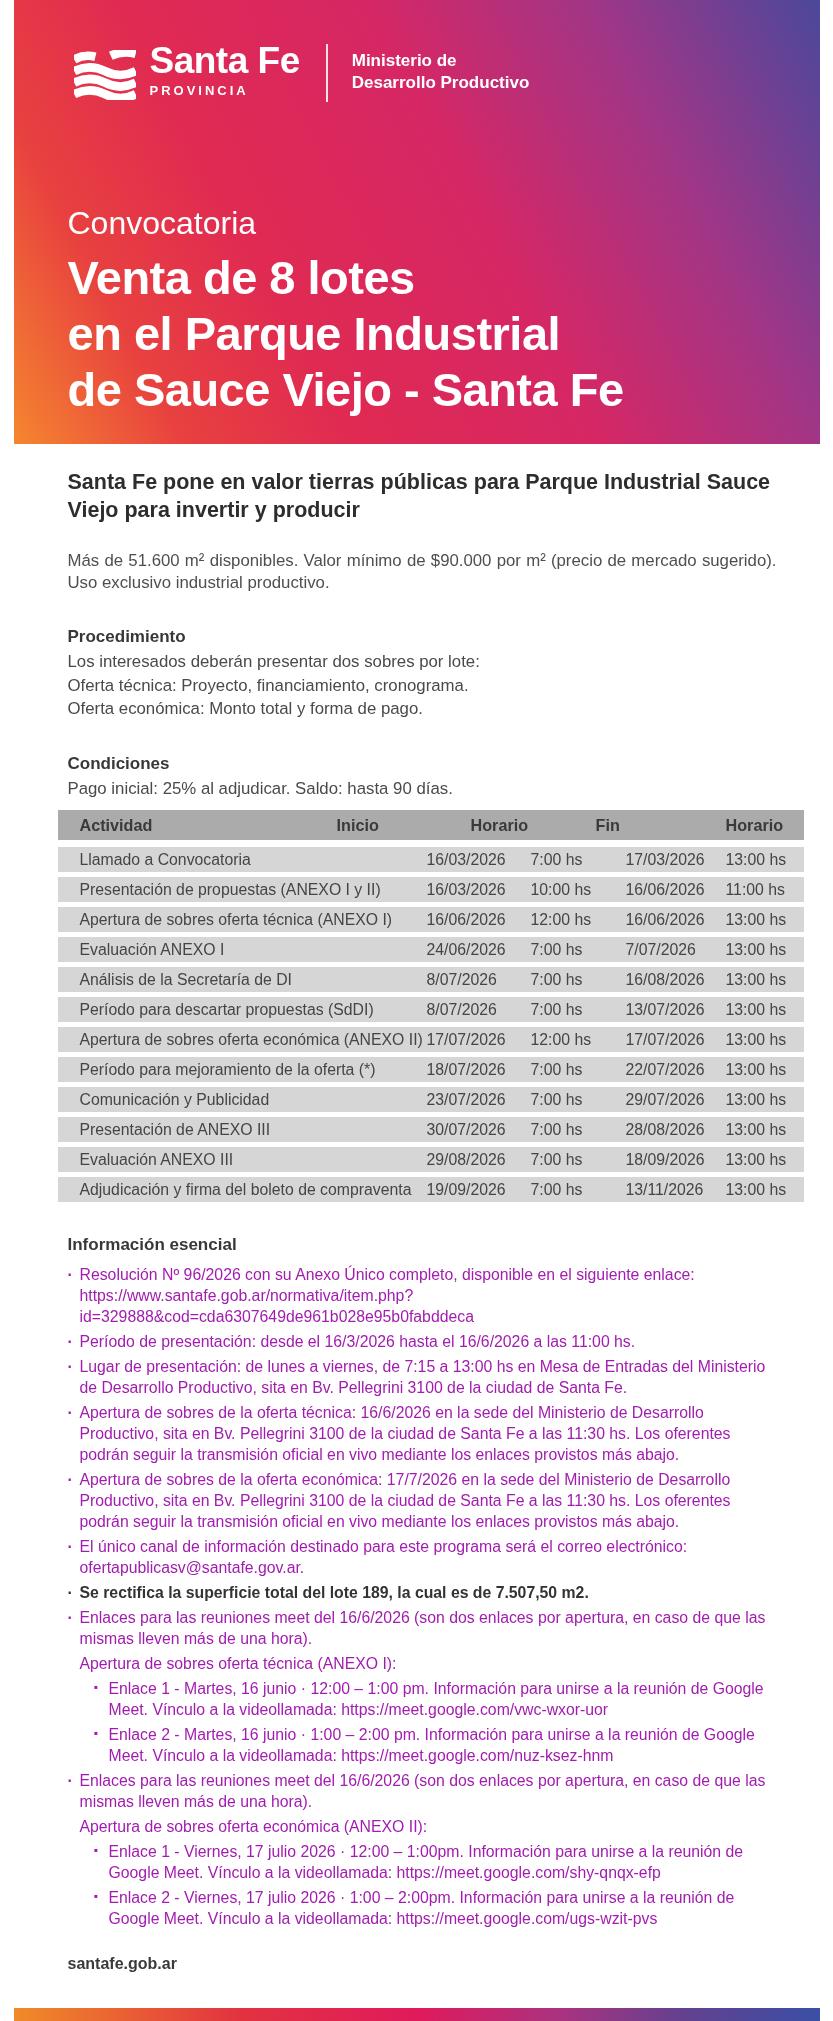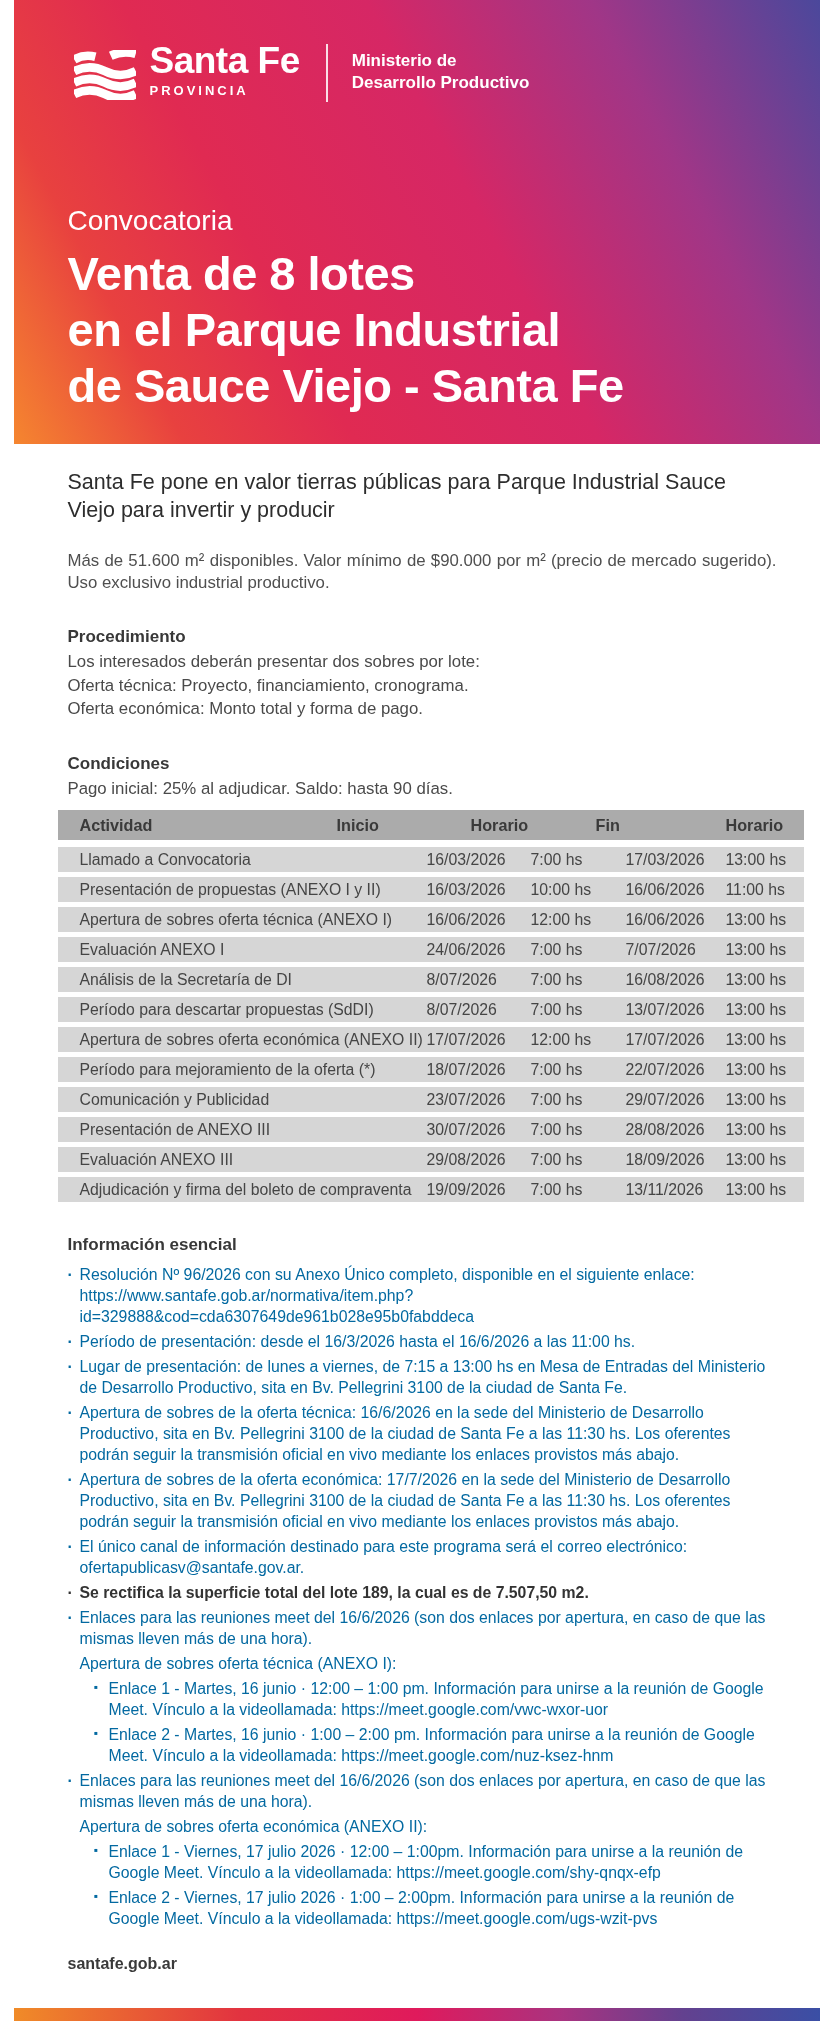--- a/index.html
+++ b/index.html
@@ -19,42 +19,42 @@
     background:linear-gradient(62deg,#f5862f 0%,#e8413f 16%,#e02a52 32%,#d62765 55%,#a03687 76%,#414a9e 100%);
     color:#ffffff;
   }
   .logo-row{display:flex;align-items:flex-start;padding-left:6px;height:66px;}
   .logo-mark{width:62px;height:50px;margin-top:8px;flex:0 0 auto;}
   .logo-text{margin-left:14px;}
   .logo-brand{font-size:37px;font-weight:bold;letter-spacing:-0.5px;line-height:1;}
   .logo-prov{font-size:13px;font-weight:bold;letter-spacing:3px;text-align:left;margin-top:4px;}
   .logo-divider{width:2px;height:58px;background:rgba(255,255,255,.85);margin:2px 24px 0 26px;flex:0 0 auto;}
   .ministry{font-size:17px;font-weight:bold;line-height:1.3;margin-top:8px;}
-  .kicker{margin-top:96px;font-size:28px;font-weight:500;line-height:1.2;}
+  .kicker{margin-top:96px;font-size:32px;font-weight:500;line-height:1.2;}
   .hero-title{margin-top:8px;font-size:47px;font-weight:bold;line-height:56px;letter-spacing:-0.5px;}
   
   .content{padding:24px 43px 0 54px;color:#4a4a4a;}
-  .subtitle{font-size:21.5px;font-weight:normal;color:#2d2d2d;line-height:28px;max-width:722px;}
+  .subtitle{font-size:21.5px;font-weight:bold;color:#2d2d2d;line-height:28px;max-width:722px;}
   .lead{margin-top:26px;font-size:16.8px;line-height:22px;text-align:justify;color:#4f4f4f;}
   .sec-heading{margin-top:32px;font-size:17px;font-weight:bold;color:#383838;line-height:22px;}
   .plain-lines .line{font-size:16.8px;line-height:23.5px;color:#4a4a4a;}
   .plain-lines{margin-top:2px;}
   
   .table{margin:10px 0 0 -10px;width:746px;font-size:15.8px;}
   .t-head{display:flex;background:#ababab;height:30px;align-items:center;font-weight:bold;color:#3a3a3a;font-size:16.2px;margin-bottom:7px;gap:30px;}
   .t-row{display:flex;background:#d6d6d6;height:25px;align-items:center;margin-bottom:5px;color:#454545;}
   .t-cell{box-sizing:border-box;white-space:nowrap;overflow:hidden;}
   .c0{flex:1 1 auto;padding-left:22px;}
   .c1{flex:0 0 104px;}
   .c2{flex:0 0 95px;}
   .c3{flex:0 0 100px;}
   .c4{flex:0 0 78px;}
   
   .info-list{margin-top:8px;}
-  .info-item{position:relative;font-size:15.8px;line-height:21px;color:#0369a1;margin-bottom:4px;}
+  .info-item{position:relative;font-size:15.8px;line-height:21px;color:#a21caf;margin-bottom:4px;}
   .info-item.dot,.info-item.dot-bold{padding-left:12px;}
   .info-item.dot::before,.info-item.dot-bold::before{content:"\00B7";position:absolute;left:0;top:0;font-weight:bold;}
   .info-item.dot-bold{font-weight:bold;color:#333333;}
   .info-item.label{padding-left:12px;}
   .info-item.square{padding-left:41px;}
   .info-item.square::before{content:"\25AA";position:absolute;left:26px;top:-1px;font-size:12px;}
   
   .site{margin:26px 0 0 0;font-size:16px;font-weight:bold;color:#3a3a3a;}
   .bottom-bar{
     position:absolute;left:0;right:0;bottom:0;height:13px;

